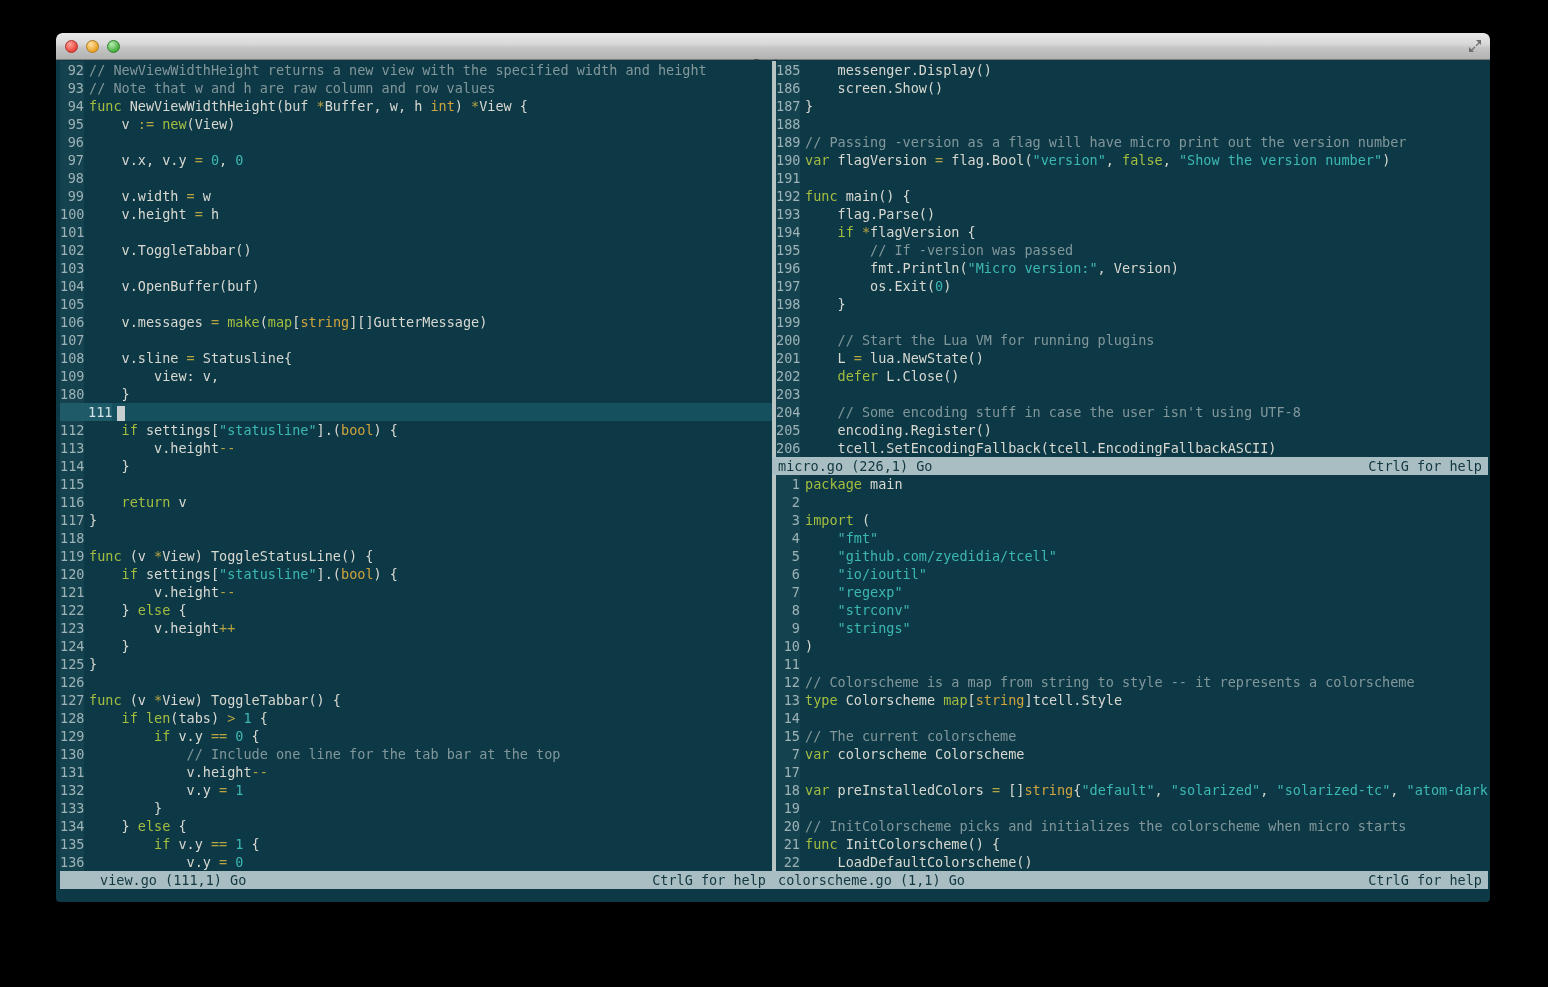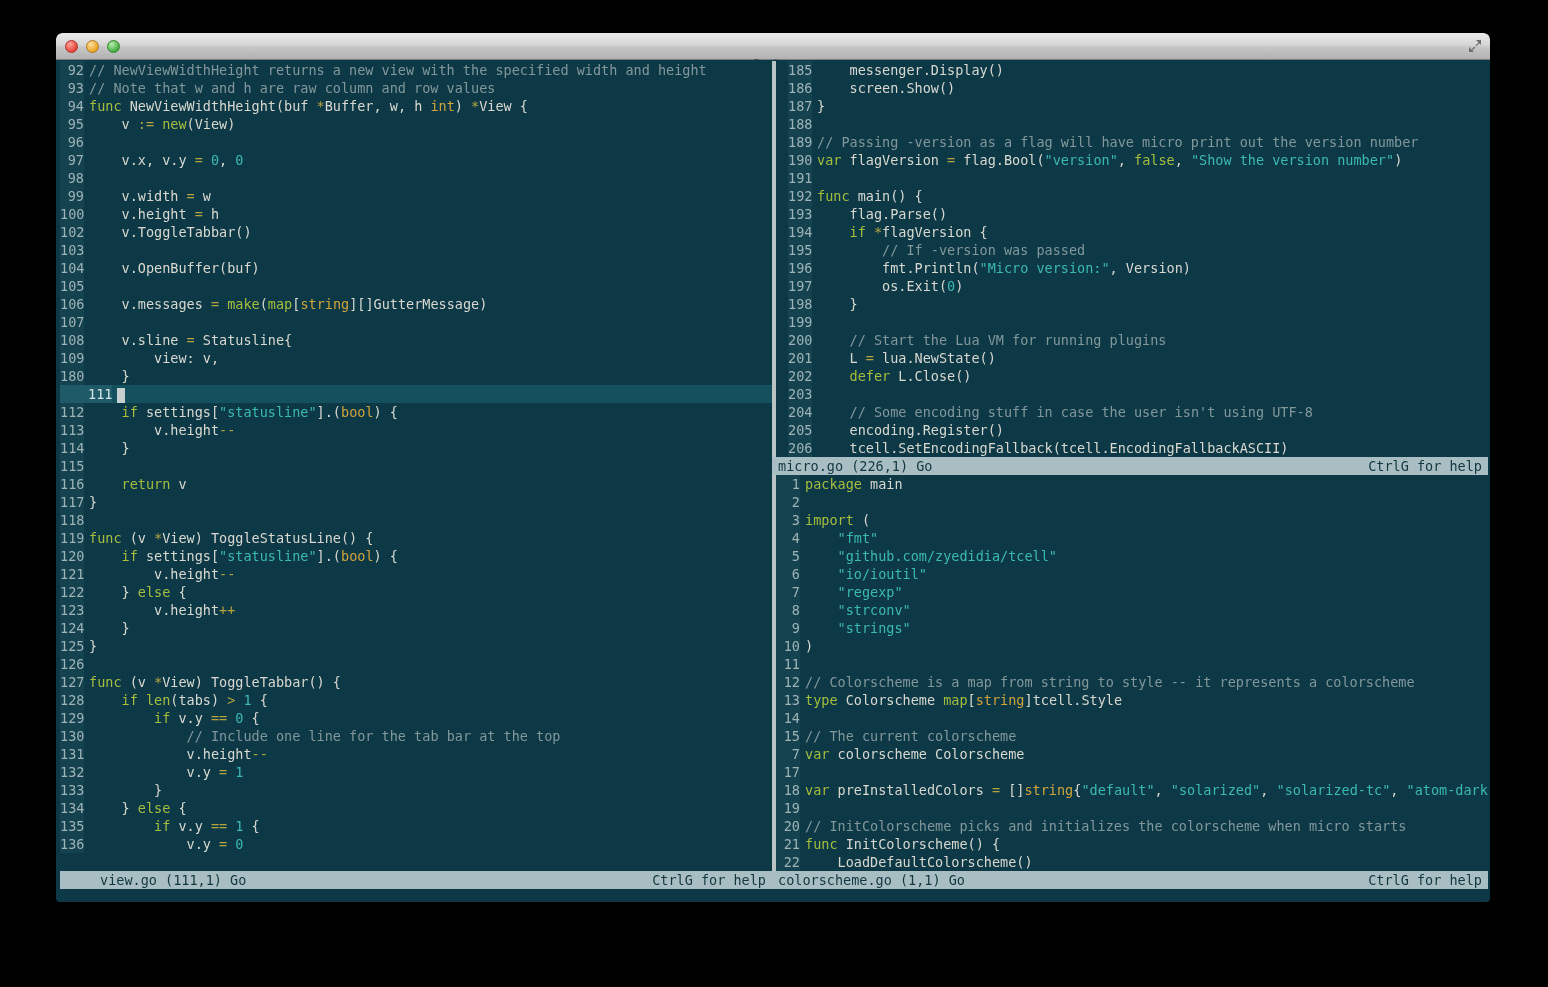--- a/index.html
+++ b/index.html
@@ -16,21 +16,21 @@
   .light.red{background:radial-gradient(circle at 35% 30%,#ffa49b,#e8453a 70%);border:1px solid #ad3227;}
   .light.yellow{background:radial-gradient(circle at 35% 30%,#ffe0a3,#e8a425 70%);border:1px solid #b07b1e;}
   .light.green{background:radial-gradient(circle at 35% 30%,#b6ecb0,#47ad3f 70%);border:1px solid #2e8428;}
   .title{position:absolute;left:0;right:0;top:17px;line-height:26px;text-align:center;
     font-family:"Liberation Sans",sans-serif;font-size:11px;color:#3c3c3c;}
   .resize{position:absolute;right:7px;top:5px;width:16px;height:16px;}
   
   .terminal{position:relative;width:100%;height:843px;background:var(--bg);}
   .pane{position:absolute;overflow:hidden;}
   #pane-left{left:4px;top:1px;width:712px;height:810px;}
-  #pane-rt{left:720px;top:1px;width:712px;height:396px;padding-left:12px;}
+  #pane-rt{left:720px;top:1px;width:712px;height:396px;}
   #pane-rb{left:720px;top:415px;width:712px;height:396px;}
   .vdivider{position:absolute;left:716px;top:1px;width:4px;height:810px;background:var(--divider);}
   .row{display:flex;height:18px;line-height:18px;font-size:13.5px;white-space:pre;}
   .gutter{flex:none;width:24px;margin-right:5px;text-align:right;color:var(--gutter-fg);
           background:var(--gutter-bg);}
   .code{flex:1;white-space:pre;color:var(--tok-p);}
   .row.cur{background:var(--curline-bg);}
   .row.cur .gutter{background:var(--curline-gutter-bg);color:#d2e4e6;padding-left:28px;}
   .cursor{display:inline-block;width:8px;height:15px;background:var(--cursor);vertical-align:middle;}
   .tok-c{color:var(--tok-c);} .tok-k{color:var(--tok-k);} .tok-t{color:var(--tok-t);}
@@ -66,20 +66,21 @@
       <div class="pane" id="pane-left">
           <div class="row"><span class="gutter">92</span><span class="code"><span class="tok-c">// NewViewWidthHeight returns a new view with the specified width and height</span></span></div>
           <div class="row"><span class="gutter">93</span><span class="code"><span class="tok-c">// Note that w and h are raw column and row values</span></span></div>
           <div class="row"><span class="gutter">94</span><span class="code"><span class="tok-k">func</span><span class="tok-p"> NewViewWidthHeight(buf </span><span class="tok-o">*</span><span class="tok-p">Buffer, w, h </span><span class="tok-t">int</span><span class="tok-p">) </span><span class="tok-o">*</span><span class="tok-p">View {</span></span></div>
           <div class="row"><span class="gutter">95</span><span class="code"><span class="tok-p">    v </span><span class="tok-o">:=</span><span class="tok-p"> </span><span class="tok-k">new</span><span class="tok-p">(View)</span></span></div>
           <div class="row"><span class="gutter">96</span><span class="code"></span></div>
           <div class="row"><span class="gutter">97</span><span class="code"><span class="tok-p">    v.x, v.y </span><span class="tok-o">=</span><span class="tok-p"> </span><span class="tok-n">0</span><span class="tok-p">, </span><span class="tok-n">0</span></span></div>
           <div class="row"><span class="gutter">98</span><span class="code"></span></div>
           <div class="row"><span class="gutter">99</span><span class="code"><span class="tok-p">    v.width </span><span class="tok-o">=</span><span class="tok-p"> w</span></span></div>
           <div class="row"><span class="gutter">100</span><span class="code"><span class="tok-p">    v.height </span><span class="tok-o">=</span><span class="tok-p"> h</span></span></div>
+          <div class="row"><span class="gutter">101</span><span class="code"></span></div>
           <div class="row"><span class="gutter">102</span><span class="code"><span class="tok-p">    v.ToggleTabbar()</span></span></div>
           <div class="row"><span class="gutter">103</span><span class="code"></span></div>
           <div class="row"><span class="gutter">104</span><span class="code"><span class="tok-p">    v.OpenBuffer(buf)</span></span></div>
           <div class="row"><span class="gutter">105</span><span class="code"></span></div>
           <div class="row"><span class="gutter">106</span><span class="code"><span class="tok-p">    v.messages </span><span class="tok-o">=</span><span class="tok-p"> </span><span class="tok-k">make</span><span class="tok-p">(</span><span class="tok-k">map</span><span class="tok-p">[</span><span class="tok-t">string</span><span class="tok-p">][]GutterMessage)</span></span></div>
           <div class="row"><span class="gutter">107</span><span class="code"></span></div>
           <div class="row"><span class="gutter">108</span><span class="code"><span class="tok-p">    v.sline </span><span class="tok-o">=</span><span class="tok-p"> Statusline{</span></span></div>
           <div class="row"><span class="gutter">109</span><span class="code"><span class="tok-p">        view: v,</span></span></div>
           <div class="row"><span class="gutter">180</span><span class="code"><span class="tok-p">    }</span></span></div>
           <div class="row cur"><span class="gutter">111</span><span class="code"><span class="cursor"></span></span></div>

